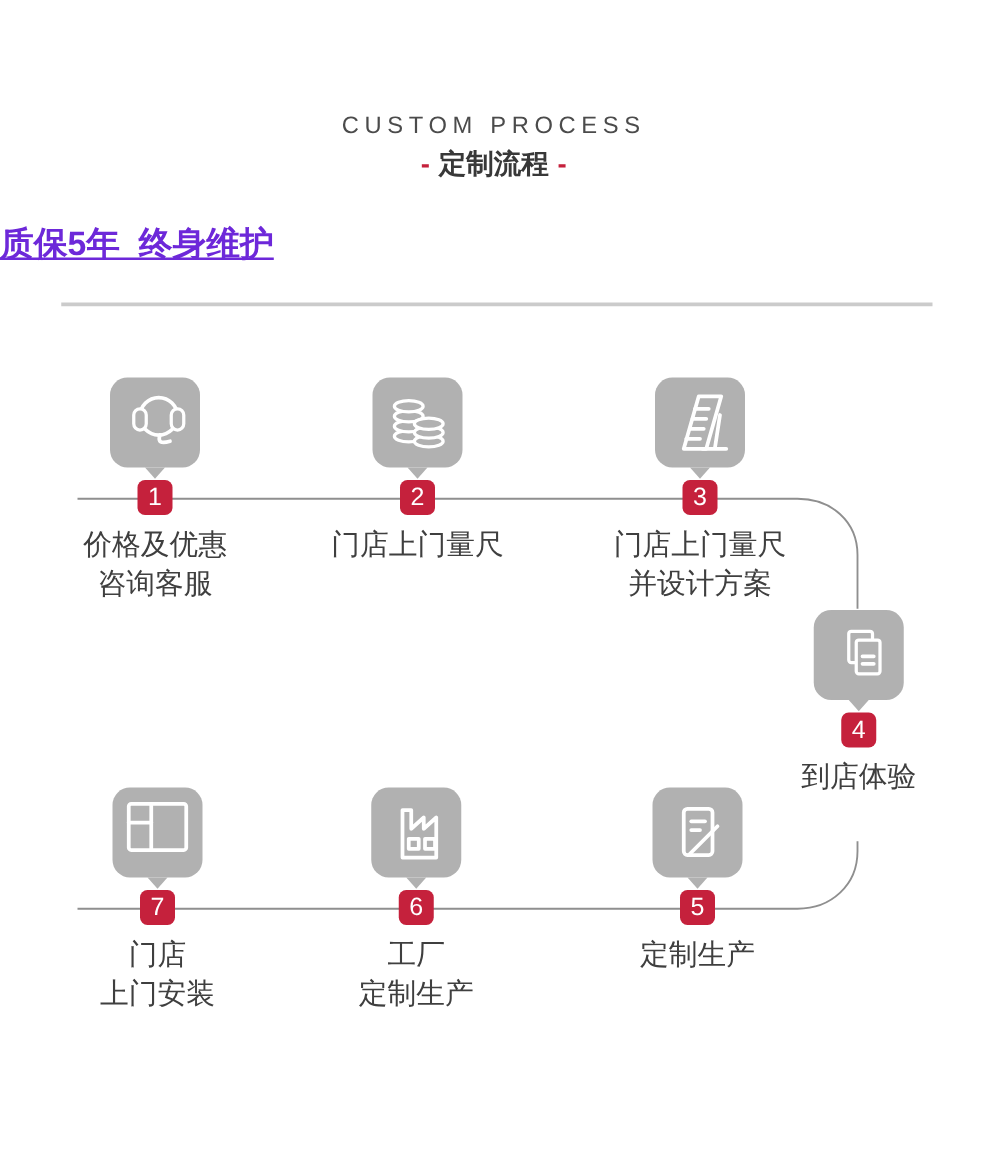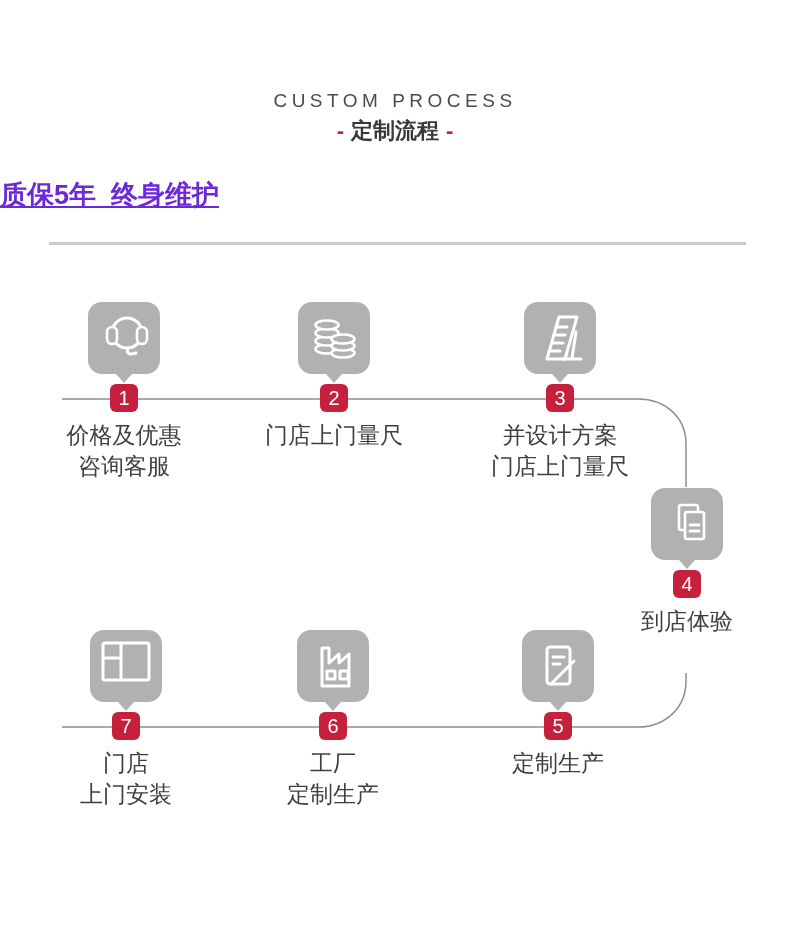--- a/index.html
+++ b/index.html
@@ -109,22 +109,22 @@
     <div class="bubble">
       <svg class="glyph" width="72" height="72" viewBox="0 0 72 72">
         <polygon class="g" points="23,57 35,15 53,15 41,57"></polygon>
         <path class="g" d="M32,25 H43 M30,33 H41 M28,41 H39 M25,49 H36"></path>
         <path class="g" d="M52,30 L48,56"></path>
         <path class="g" d="M38,57 H57"></path>
       </svg>
     </div>
     <div class="badge">3</div>
     <div class="label">
+      <div>门店上门量尺</div>
       <div>并设计方案</div>
-      <div>门店上门量尺</div>
     </div>
   </div>
 
   <div class="step" style="left:582px;top:488px">
     <div class="bubble">
       <svg class="glyph" width="72" height="72" viewBox="0 0 72 72">
         <rect class="gf" x="28" y="17" width="19" height="25" rx="2" stroke-width="3"></rect>
         <rect class="gf" x="34" y="24" width="19" height="27" rx="2" stroke-width="3"></rect>
         <path class="g" d="M39,37 H48 M39,43 H48" stroke-width="2.6"></path>
       </svg>

